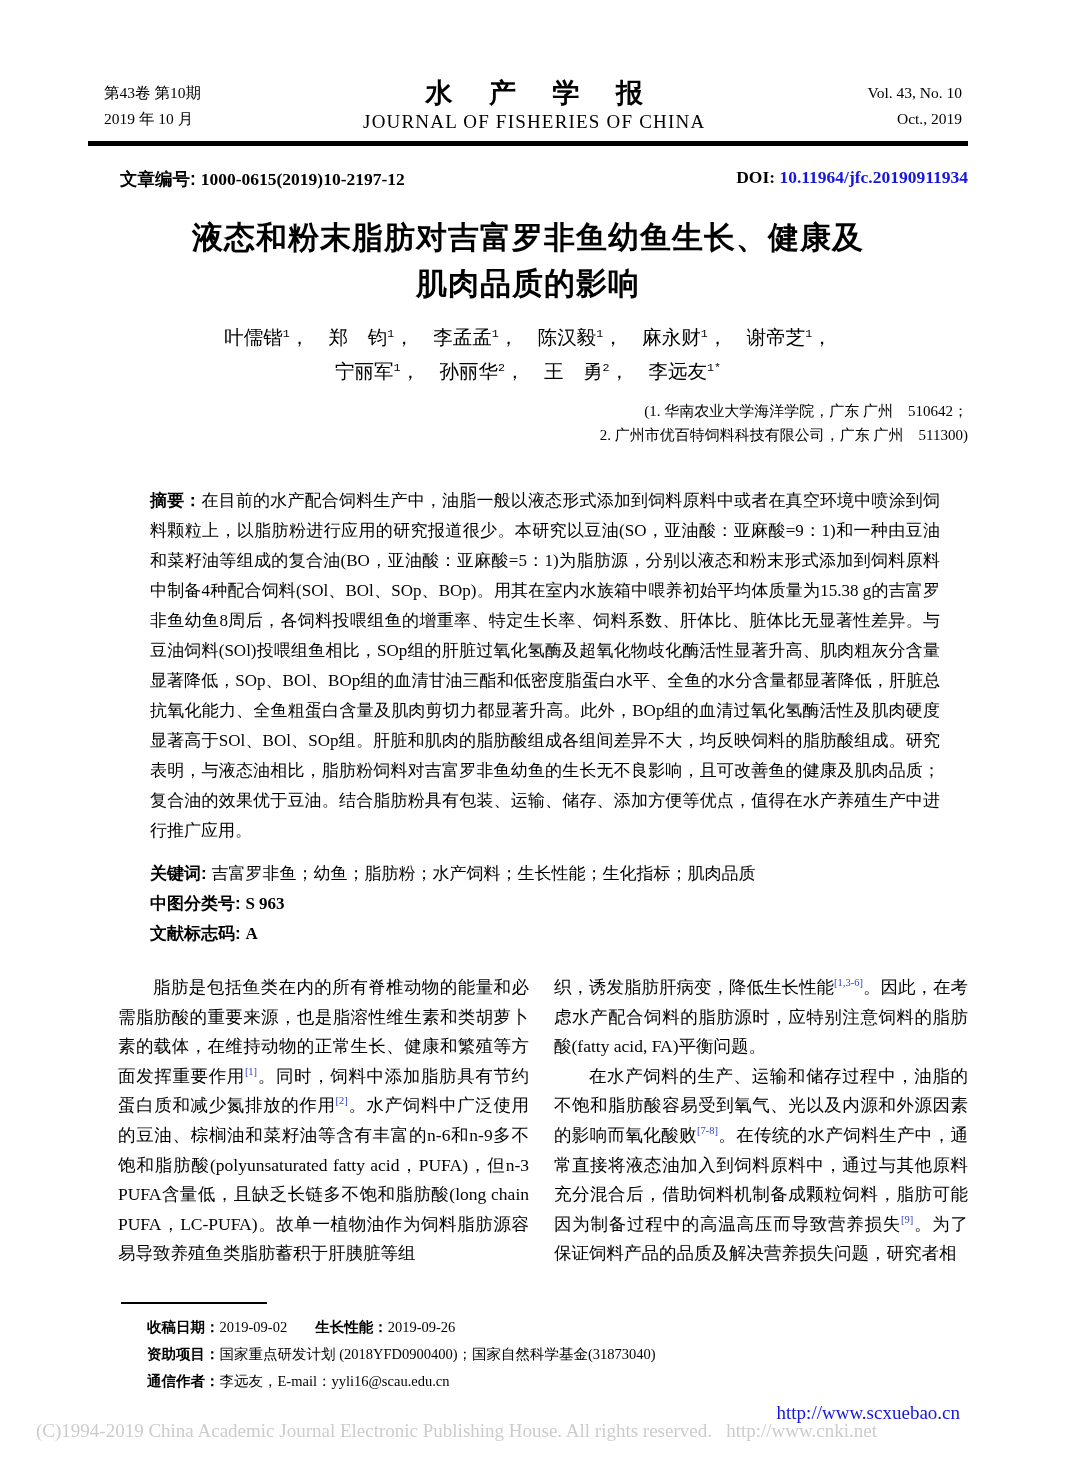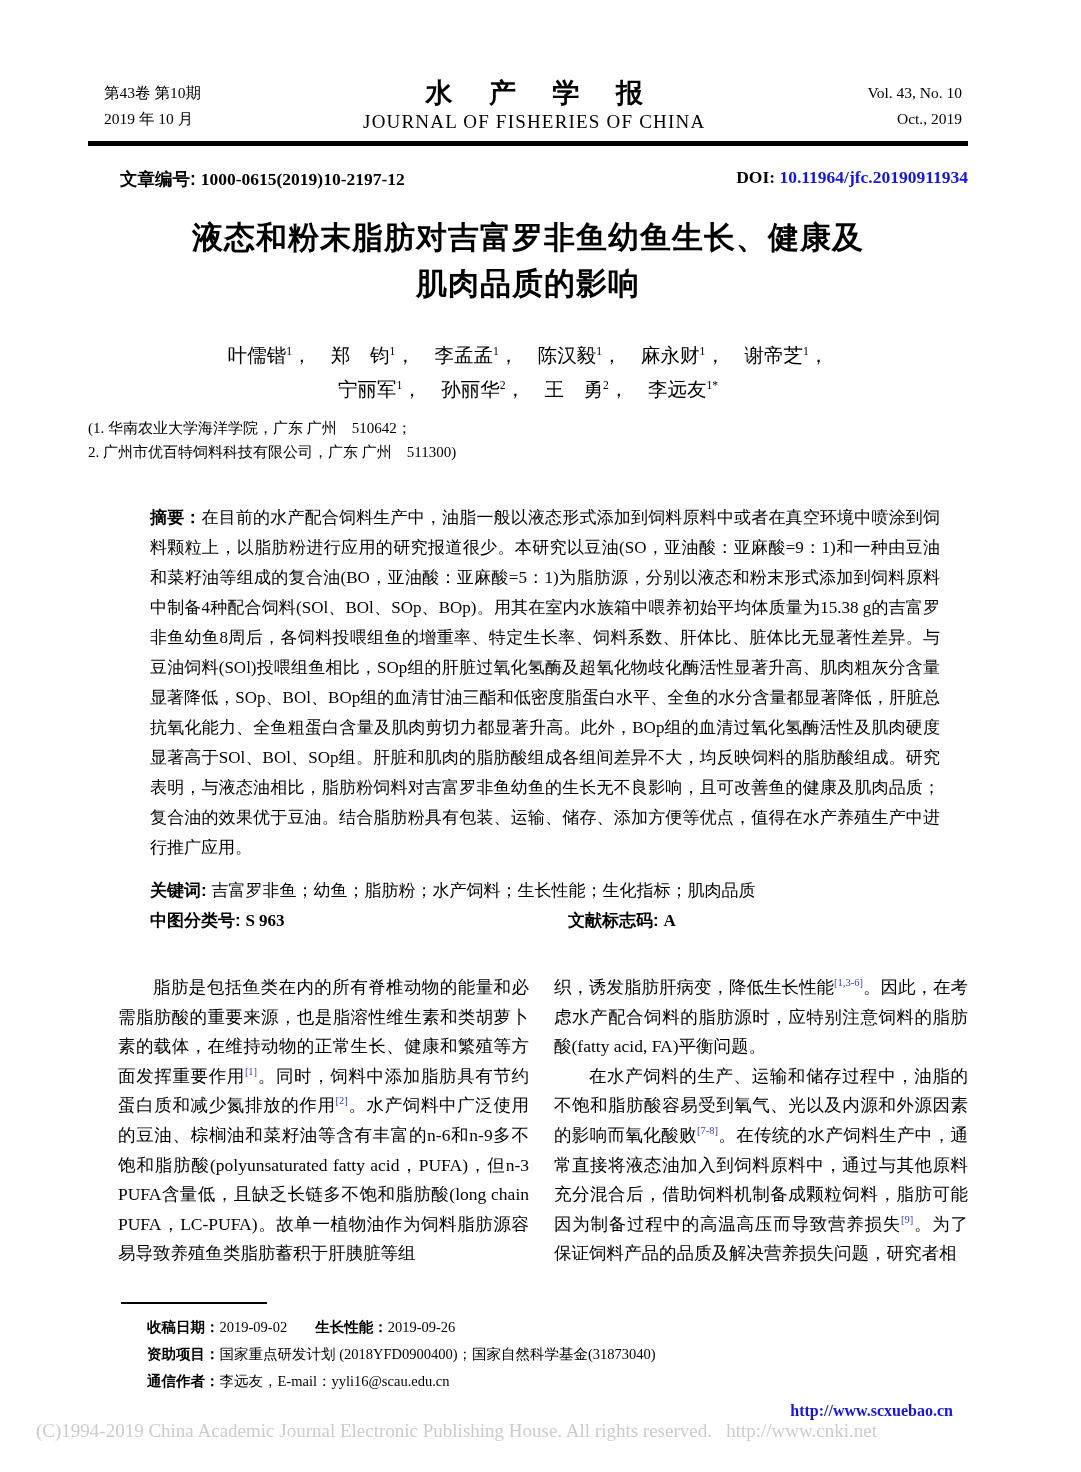--- a/index.html
+++ b/index.html
@@ -28,40 +28,40 @@
   
   .meta-row{width:880px;display:flex;justify-content:space-between;margin-top:21px;font-size:17.5px;font-weight:bold;}
   .meta-row .article-no{padding-left:32px;}
   .lbl-hei{font-family:"Liberation Sans","DejaVu Sans",sans-serif;font-weight:bold;}
   a.link{color:var(--link-blue);text-decoration:none;cursor:pointer;}
   
   .title{margin-top:24px;width:880px;text-align:center;
     font-family:"Liberation Sans","DejaVu Sans",sans-serif;
     font-size:31px;font-weight:bold;line-height:46px;letter-spacing:1px;}
   .title .tl{display:block;}
-  .authors{margin-top:32px;width:880px;text-align:center;font-size:19.5px;line-height:34px;}
-  .affils{margin-top:9px;width:880px;text-align:left;font-size:15px;line-height:24px;}
+  .authors{margin-top:15px;width:880px;text-align:center;font-size:19.5px;line-height:34px;font-family:Liberation Mono, monospace;}
+  .affils{margin-top:9px;width:880px;text-align:right;font-size:15px;line-height:24px;}
   sup{font-size:0.6em;line-height:0;vertical-align:super;}
   sup.cite{color:var(--cite-blue);}
   
   .abstract{margin:39px 0 13px 62px;width:790px;font-size:17px;line-height:30px;text-align:justify;}
   .keywords{margin:0 0 0 62px;width:790px;font-size:17px;line-height:30px;}
-  .class-row{margin:0 0 0 62px;width:790px;font-size:17px;line-height:30px;display:flex;font-weight:bold;}
+  .class-row{margin:0 0 0 62px;width:790px;font-size:17px;line-height:30px;display:flex;font-weight:bold;flex-direction:column;}
   .class-row .clc{width:418px;}
   
   .body-cols{position:absolute;left:118px;top:973px;width:850px;display:flex;gap:25px;}
   .col{width:412px;font-size:17.5px;line-height:29.6px;text-align:justify;}
   .col-right{width:415px;}
   .col p.indent{text-indent:2em;}
   
   .foot-rule{position:absolute;left:121px;top:1302px;width:146px;height:2px;background:var(--rule-black);}
   .footnotes{position:absolute;left:147px;top:1314px;width:780px;font-size:14.5px;line-height:27px;}
   .fn-gap{display:inline-block;width:28px;}
   
-  .site-link{position:absolute;top:1402px;right:128px;font-size:16px;color:var(--link-blue);text-decoration:none;cursor:pointer;font-family:"Liberation Serif","DejaVu Serif",serif;font-weight:bold;}
+  .site-link{position:absolute;top:1402px;right:121px;font-size:19px;color:var(--link-blue);text-decoration:none;cursor:pointer;font-family:"Liberation Serif","DejaVu Serif",serif;}
   .watermark{position:absolute;top:1420px;left:36px;font-size:19px;color:var(--watermark-gray);white-space:pre;}
 </style>
 </head>
 <body>
 
 <div class="page">
   <div class="content">
 
     <div class="header">
       <div class="h-left">

